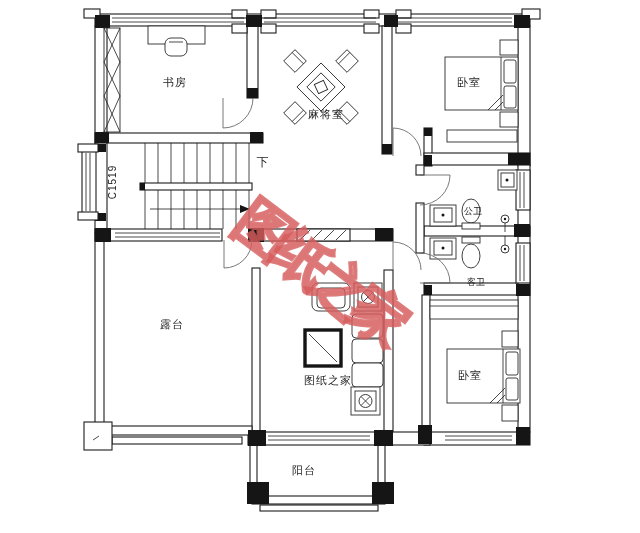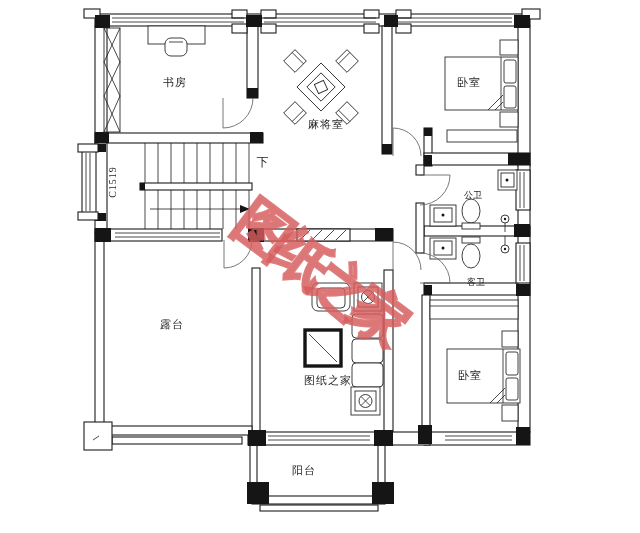--- a/index.html
+++ b/index.html
@@ -1,17 +1,17 @@
 <!DOCTYPE html>
 <html><head>
 <meta charset="utf-8">
 <style>
   html,body{margin:0;padding:0;background:#ffffff;}
   .canvas{position:relative;width:640px;height:533px;background:#ffffff;overflow:hidden;
-          font-family:Liberation Serif, serif;}
+          font-family:Liberation Sans, sans-serif;}
   .canvas svg{position:absolute;left:0;top:0;}
   .lbl{position:absolute;transform:translate(-50%,-50%);color:#1e1e1e;font-size:11px;
        white-space:nowrap;letter-spacing:1px;line-height:1;}
   .lbl.small{font-size:9px;letter-spacing:0;}
   .lbl.vert{transform:translate(-50%,-50%) rotate(-90deg);font-size:10px;letter-spacing:1px;}
   .watermark{position:absolute;left:318px;top:272px;
        transform:translate(-50%,-50%) rotate(37deg);
        font-size:56px;font-weight:700;letter-spacing:-8px;white-space:nowrap;
        color:rgba(214,92,92,0.18);-webkit-text-stroke:2.5px rgba(214,92,92,0.8);
        pointer-events:none;}
@@ -306,23 +306,23 @@
     <path class="a" d="M 393,242 A 28 28 0 0 1 421,270"></path>
         <line class="a" x1="393" y1="242" x2="393" y2="270"></line>
     <path class="a" d="M 420,205 A 30 30 0 0 0 450,175"></path>
         <line class="a" x1="420" y1="175" x2="450" y2="175"></line>
     <path class="a" d="M 420,253 A 30 30 0 0 1 450,283"></path>
         <line class="a" x1="420" y1="283" x2="450" y2="283"></line>
   </g>
 </svg>
 
 <div class="lbl" style="left:175px;top:82px">书房</div>
-<div class="lbl" style="left:326px;top:124px">麻将室</div>
+<div class="lbl" style="left:326px;top:114px">麻将室</div>
 <div class="lbl" style="left:469px;top:82px">卧室</div>
-<div class="lbl small" style="left:473px;top:195px">公卫</div>
+<div class="lbl small" style="left:473px;top:211px">公卫</div>
 <div class="lbl small" style="left:476px;top:282px">客卫</div>
 <div class="lbl" style="left:470px;top:375px">卧室</div>
 <div class="lbl" style="left:172px;top:324px">露台</div>
 <div class="lbl" style="left:328px;top:380px">图纸之家</div>
 <div class="lbl" style="left:304px;top:470px">阳台</div>
 <div class="lbl" style="left:263px;top:162px;font-size:12px">下</div>
 <div class="lbl vert" style="left:113px;top:182px">C1519</div>
 
 <div class="watermark">图纸之家</div>
 

